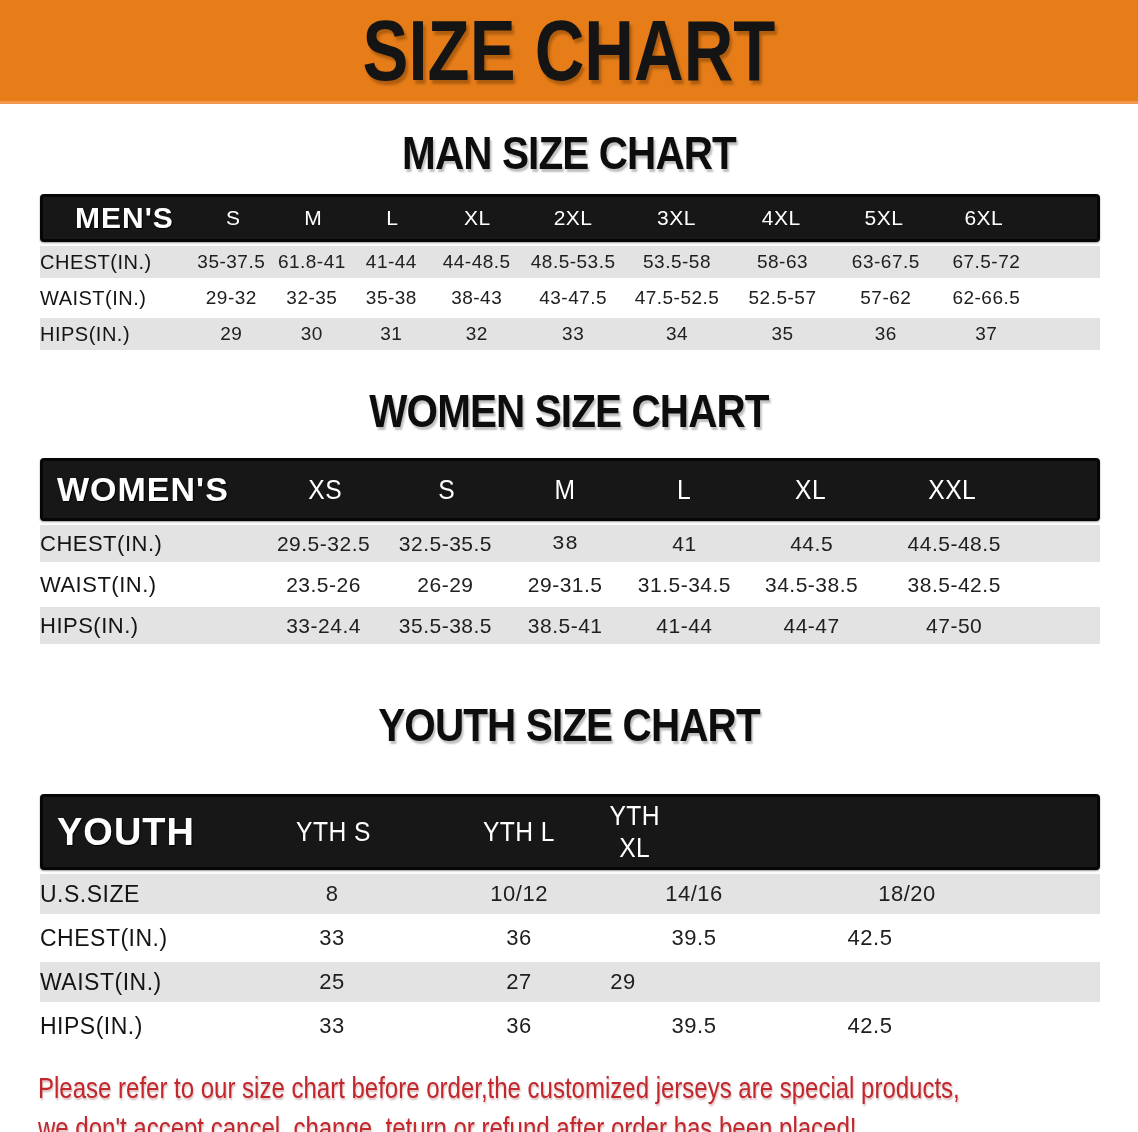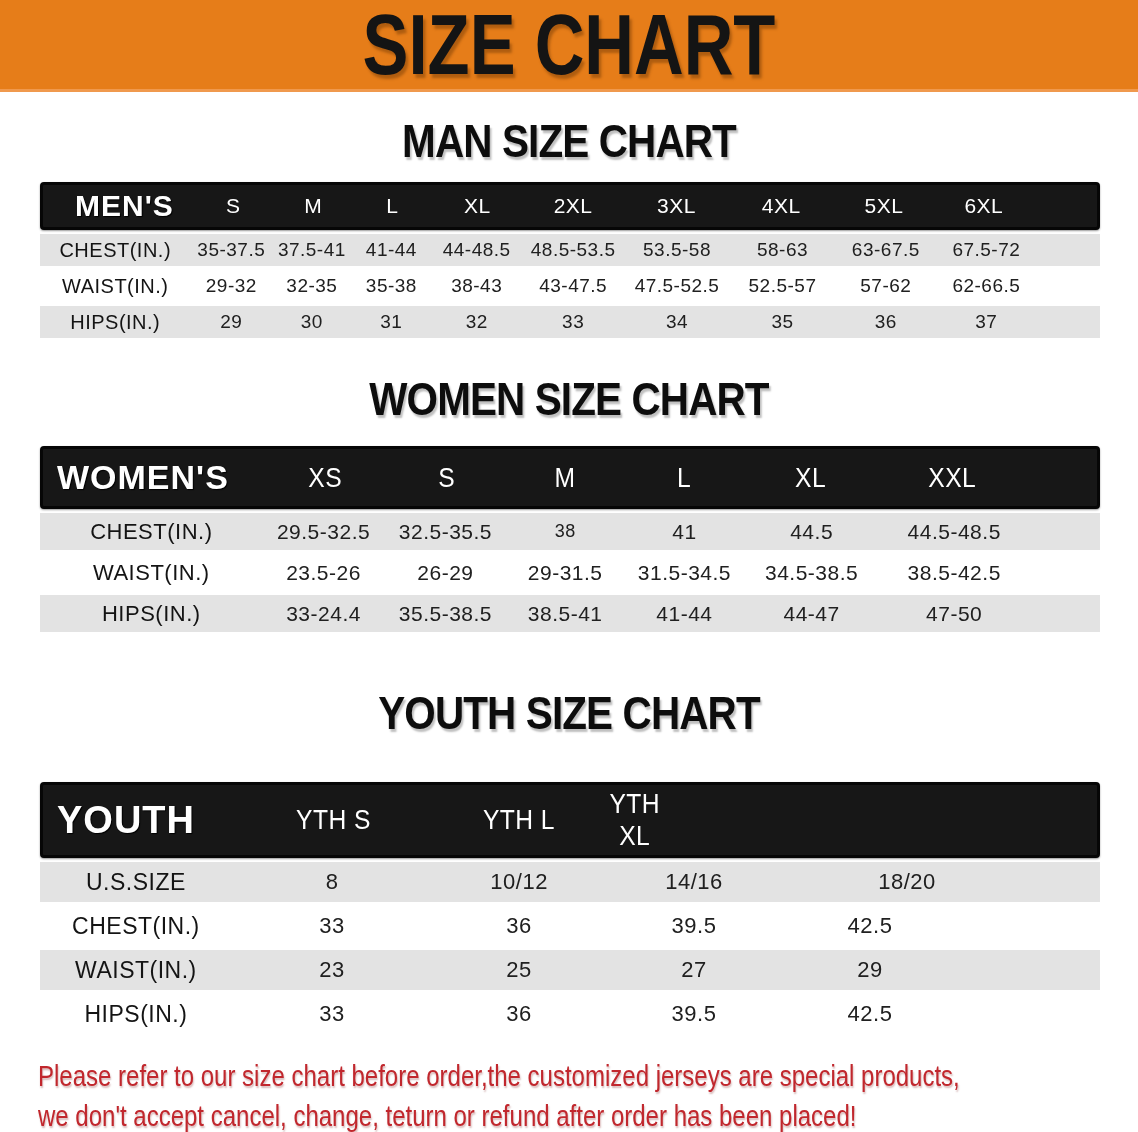--- a/index.html
+++ b/index.html
@@ -1,21 +1,21 @@
 <!DOCTYPE html>
 <html><head>
 <meta charset="utf-8">
 <style>
   html,body{margin:0;padding:0;}
   body{
     width:1138px;height:1132px;background:#ffffff;overflow:hidden;
     font-family:"Liberation Sans","DejaVu Sans",sans-serif;
   }
   .banner{
-    height:92px;background:#e67d19;display:flex;align-items:center;justify-content:center;
+    height:104px;background:#e67d19;display:flex;align-items:center;justify-content:center;
     border-bottom:3px solid #f0994d;box-sizing:border-box;
   }
   .banner-title{
     font-size:86px;font-weight:800;color:#141414;letter-spacing:0px;white-space:nowrap;
     transform:scaleX(0.80);text-shadow:3px 4px 3px rgba(92,46,0,0.40);
   }
   .section-title{
     margin:0;text-align:center;font-size:47px;line-height:50px;font-weight:800;color:#0d0d0d;
     letter-spacing:-1px;transform:scaleX(0.86);text-shadow:2px 3px 2px rgba(0,0,0,0.25);
     white-space:nowrap;
@@ -30,21 +30,21 @@
   .thead{
     display:grid;align-items:center;background:#171717;color:#ffffff;
     border:3px solid #060606;border-radius:4px;box-sizing:border-box;
     box-shadow:0 1px 2px rgba(0,0,0,0.4);
   }
   .hlabel{font-weight:800;padding-left:14px;letter-spacing:1px;white-space:nowrap;
     text-shadow:1px 1px 1px #000;}
   .hsize{text-align:center;font-weight:500;letter-spacing:0.5px;}
   .trow{display:grid;align-items:center;margin-top:4px;background:#ffffff;}
   .trow.gray{background:#e3e3e3;}
-  .rlabel{text-align:center;color:#141414;letter-spacing:0.5px;white-space:nowrap;}
+  .rlabel{color:#141414;letter-spacing:0.5px;white-space:nowrap;}
   .cell{text-align:center;color:#202020;letter-spacing:0.5px;white-space:nowrap;}
   .footer{margin:22px 38px 0 38px;color:#c1272d;}
   .footer-line{
     font-size:30px;line-height:40px;white-space:nowrap;font-weight:500;
     transform:scaleX(0.80);transform-origin:left center;
     text-shadow:1px 2px 2px rgba(120,20,20,0.30);
   }
   .bottom-strip{height:5px;background:#dcdcdc;margin:9px 90px 0 60px;}
 </style>
 </head>
@@ -65,21 +65,21 @@
         <div class="hsize" style="font-size: 21px;"><span style="display: inline-block;">XL</span></div>
         <div class="hsize" style="font-size: 21px;"><span style="display: inline-block;">2XL</span></div>
         <div class="hsize" style="font-size: 21px;"><span style="display: inline-block;">3XL</span></div>
         <div class="hsize" style="font-size: 21px;"><span style="display: inline-block;">4XL</span></div>
         <div class="hsize" style="font-size: 21px;"><span style="display: inline-block;">5XL</span></div>
         <div class="hsize" style="font-size: 21px; padding-right: 64px;"><span style="display: inline-block;">6XL</span></div>
       </div>
       <div class="trow gray" style="grid-template-columns: 14.2% 7.7% 7.5% 7.5% 8.6% 9.6% 10% 9.9% 9.6% 1fr; height: 32px;">
         <div class="rlabel" style="font-size: 20px;">CHEST(IN.)</div>
         <div class="cell" style="font-size: 19px;">35-37.5</div>
-        <div class="cell" style="font-size: 19px;">37.5-41</div>
+        <div class="cell" style="font-size: 19px;">61.8-41</div>
         <div class="cell" style="font-size: 19px;">41-44</div>
         <div class="cell" style="font-size: 19px;">44-48.5</div>
         <div class="cell" style="font-size: 19px;">48.5-53.5</div>
         <div class="cell" style="font-size: 19px;">53.5-58</div>
         <div class="cell" style="font-size: 19px;">58-63</div>
         <div class="cell" style="font-size: 19px;">63-67.5</div>
         <div class="cell" style="font-size: 19px; padding-right: 64px;">67.5-72</div>
       </div>
       <div class="trow" style="grid-template-columns: 14.2% 7.7% 7.5% 7.5% 8.6% 9.6% 10% 9.9% 9.6% 1fr; height: 32px;">
         <div class="rlabel" style="font-size: 20px;">WAIST(IN.)</div>
@@ -117,21 +117,21 @@
         <div class="hsize" style="font-size: 28px;"><span style="display: inline-block; transform: scaleX(0.88);">S</span></div>
         <div class="hsize" style="font-size: 28px;"><span style="display: inline-block; transform: scaleX(0.88);">M</span></div>
         <div class="hsize" style="font-size: 28px;"><span style="display: inline-block; transform: scaleX(0.88);">L</span></div>
         <div class="hsize" style="font-size: 28px;"><span style="display: inline-block; transform: scaleX(0.88);">XL</span></div>
         <div class="hsize" style="font-size: 28px; padding-right: 70px;"><span style="display: inline-block; transform: scaleX(0.88);">XXL</span></div>
       </div>
       <div class="trow gray" style="grid-template-columns: 21% 11.5% 11.5% 11.1% 11.4% 12.6% 1fr; height: 37px;">
         <div class="rlabel" style="font-size: 22px;">CHEST(IN.)</div>
         <div class="cell" style="font-size: 21px;">29.5-32.5</div>
         <div class="cell" style="font-size: 21px;">32.5-35.5</div>
-        <div class="cell" style="font-size: 18px;">38</div>
+        <div class="cell" style="font-size: 21px; font-family: Liberation Mono, monospace;">38</div>
         <div class="cell" style="font-size: 21px;">41</div>
         <div class="cell" style="font-size: 21px;">44.5</div>
         <div class="cell" style="font-size: 21px; padding-right: 70px;">44.5-48.5</div>
       </div>
       <div class="trow" style="grid-template-columns: 21% 11.5% 11.5% 11.1% 11.4% 12.6% 1fr; height: 37px;">
         <div class="rlabel" style="font-size: 22px;">WAIST(IN.)</div>
         <div class="cell" style="font-size: 21px;">23.5-26</div>
         <div class="cell" style="font-size: 21px;">26-29</div>
         <div class="cell" style="font-size: 21px;">29-31.5</div>
         <div class="cell" style="font-size: 21px;">31.5-34.5</div>
@@ -168,21 +168,20 @@
       </div>
       <div class="trow" style="grid-template-columns: 18.1% 18.9% 16.4% 16.6% 1fr; height: 40px;">
         <div class="rlabel" style="font-size: 23px;">CHEST(IN.)</div>
         <div class="cell" style="font-size: 22px;">33</div>
         <div class="cell" style="font-size: 22px;">36</div>
         <div class="cell" style="font-size: 22px;">39.5</div>
         <div class="cell" style="font-size: 22px; padding-right: 142px;">42.5</div>
       </div>
       <div class="trow gray" style="grid-template-columns: 18.1% 18.9% 16.4% 16.6% 1fr; height: 40px;">
         <div class="rlabel" style="font-size: 23px;">WAIST(IN.)</div>
-        <div class="cell" style="font-size: 22px;">23</div>
         <div class="cell" style="font-size: 22px;">25</div>
         <div class="cell" style="font-size: 22px;">27</div>
         <div class="cell" style="font-size: 22px; padding-right: 142px;">29</div>
       </div>
       <div class="trow" style="grid-template-columns: 18.1% 18.9% 16.4% 16.6% 1fr; height: 40px;">
         <div class="rlabel" style="font-size: 23px;">HIPS(IN.)</div>
         <div class="cell" style="font-size: 22px;">33</div>
         <div class="cell" style="font-size: 22px;">36</div>
         <div class="cell" style="font-size: 22px;">39.5</div>
         <div class="cell" style="font-size: 22px; padding-right: 142px;">42.5</div>

